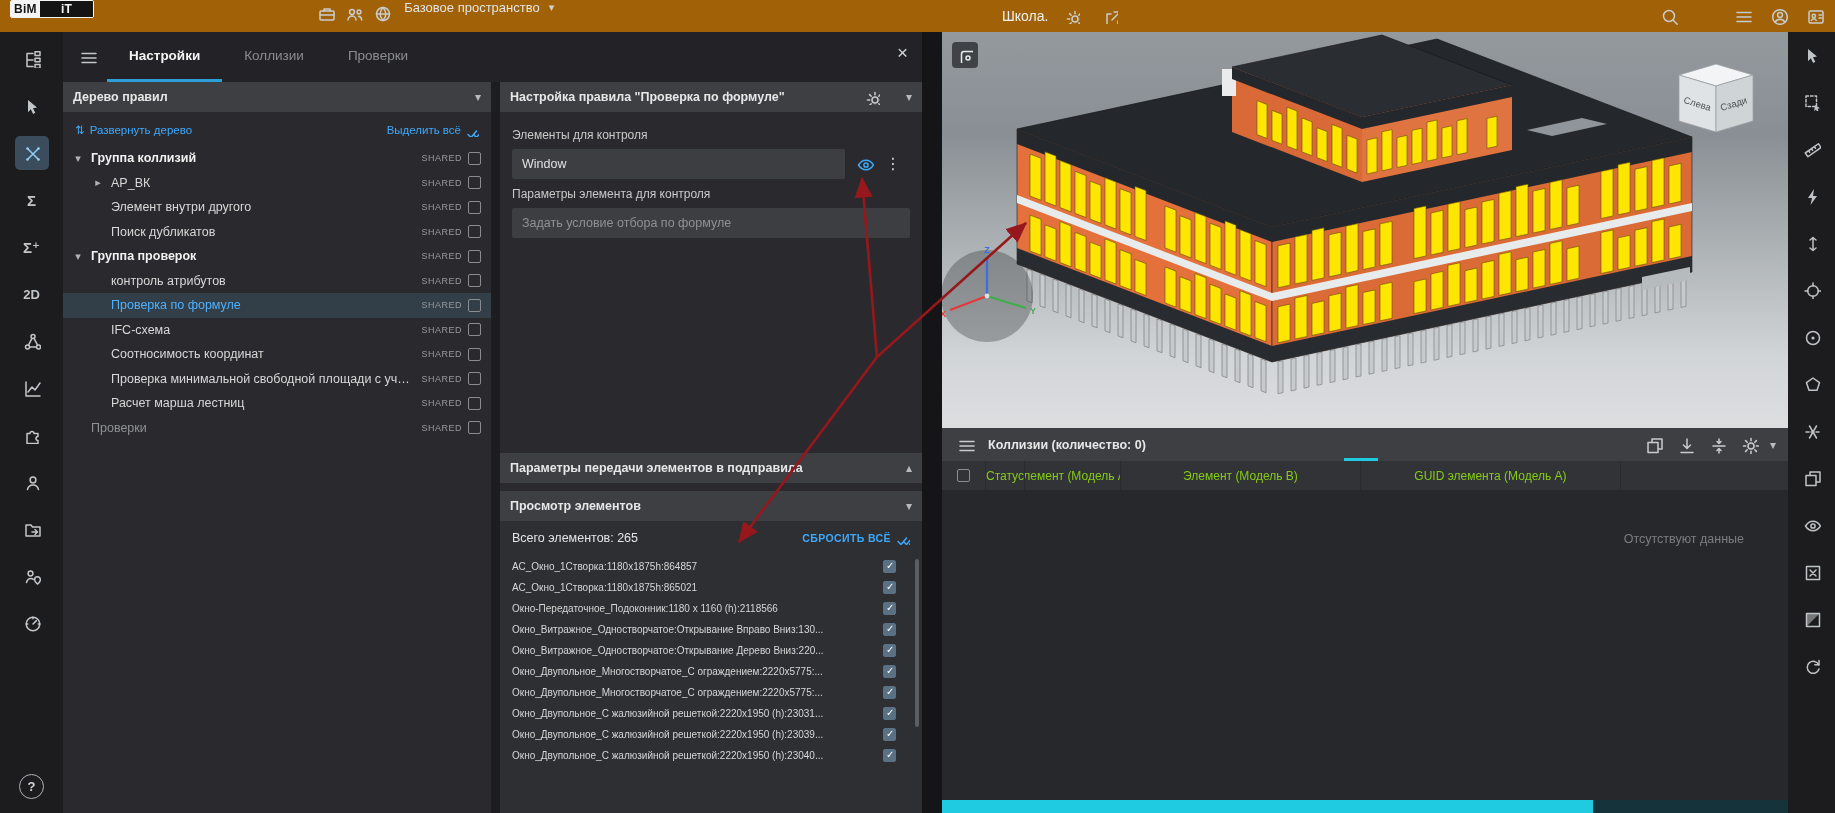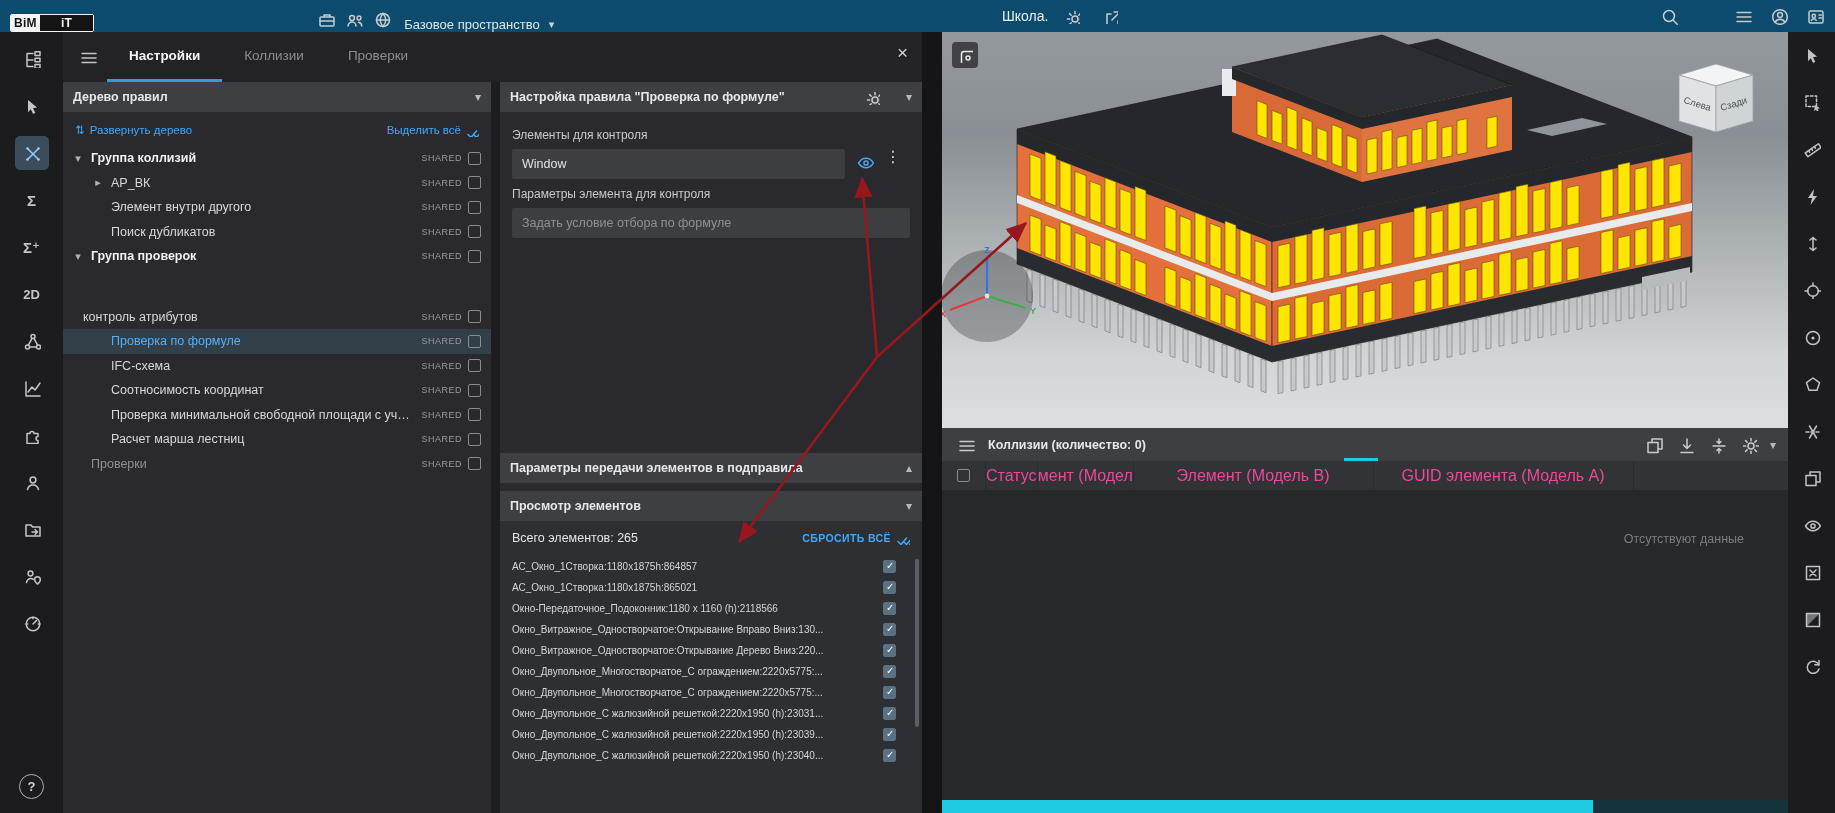--- a/index.html
+++ b/index.html
@@ -1,21 +1,21 @@
 <!DOCTYPE html>
 <html><head>
 <meta charset="utf-8">
 <style>
   *{box-sizing:border-box;margin:0;padding:0}
   html,body{background:#000;font-family:"Liberation Sans","DejaVu Sans",sans-serif}
   button{font-family:inherit;cursor:pointer}
   .page{position:relative;width:1835px;height:813px;background:#151517;overflow:hidden;color:#d6d6d6}
 
   
-  .topbar{position:absolute;left:0;top:0;width:1835px;height:32px;background:#0c4a6e;display:flex;align-items:flex-end;padding:0 10px;z-index:5}
+  .topbar{position:absolute;left:0;top:0;width:1835px;height:32px;background:#a16207;display:flex;align-items:flex-start;padding:0 10px;z-index:5}
   .logo{display:flex;align-items:center;border:1px solid #f4f4f4;border-radius:2px;overflow:hidden;font-size:12px;font-weight:800;letter-spacing:.3px}
   .logo-a{background:#f4f4f4;color:#141414;padding:1px 3px}
   .logo-b{background:#141414;color:#f4f4f4;padding:1px 21px}
   .tb-spacer{width:218px}
   .tb-btn{background:none;border:none;color:#c9cccd;width:28px;height:26px;display:flex;align-items:center;justify-content:center}
   .workspace{display:flex;align-items:center;gap:9px;margin-left:8px;background:none;border:none;color:#e3e3e3;font-size:13px}
   .ws-caret{color:#cfd2d4;font-size:11px}
   .tb-center{position:absolute;left:1002px;top:0;height:32px;display:flex;align-items:center;gap:10px}
   .tb-title{font-size:14px;color:#f0f0f0}
   .tb-right{position:absolute;right:6px;top:0;height:32px;display:flex;align-items:center;gap:8px}
@@ -58,21 +58,21 @@
   .trow .tlabel{flex:1;white-space:nowrap;overflow:hidden;text-overflow:ellipsis}
   .trow .shared{font-size:9px;color:#97999c;letter-spacing:.5px;flex:none}
   .cb{width:13px;height:13px;border:1.4px solid #8a8d90;border-radius:2px;flex:none;position:relative;background:none}
   .trow.bold .tlabel{font-weight:700;color:#f1f1f1}
   .trow.selected{background:#323f48}
   .trow.selected .tlabel{color:#4fb0ff}
   .trow.dim .tlabel{color:#8f9194}
 
   .form{padding:8px 12px 0;flex:none}
   .f-label{font-size:12px;color:#c9c9c9;margin:8px 0 7px}
-  .input-row{display:flex;align-items:flex-start;gap:7px}
+  .input-row{display:flex;align-items:center;gap:7px}
   .tinput{height:30px;background:#3d3e42;border:none;border-radius:2px;color:#e2e2e2;font-size:12.5px;padding:0 10px;width:333px;outline:none}
   .tinput.full{width:398px}
   .tinput::placeholder{color:#8e9194}
   .eye-btn{color:#3fa9f5;background:none;border:none;width:26px;height:26px;display:flex;align-items:center;justify-content:center}
   .dots-btn{color:#d0d3d5;background:none;border:none;font-size:16px;width:16px;line-height:1}
 
   .collapse-header{margin-top:0}
   .ch2{margin-top:8px}
   .view-body{flex:none;height:292px;background:#2e2f33;display:flex;flex-direction:column}
   .stats-row{display:flex;align-items:center;padding:0 12px;height:34px;flex:none}
@@ -93,21 +93,21 @@
   .navcube{position:absolute;right:26px;top:26px}
   .gizmo{position:absolute;left:-10px;top:210px}
 
   
   .collisions{position:absolute;left:942px;top:428px;width:846px;height:385px;background:#27282c;display:flex;flex-direction:column}
   .col-header{height:33px;background:#3e3f43;display:flex;align-items:center;gap:10px;padding:0 12px;position:relative;flex:none}
   .col-title{font-size:12.5px;font-weight:600;color:#e7e7e7}
   .col-actions{margin-left:auto;display:flex;gap:8px;align-items:center}
   .ca-btn{background:none;border:none;color:#c9cccd;width:24px;height:24px;display:flex;align-items:center;justify-content:center}
   .cyan-dash{position:absolute;left:402px;bottom:0;width:34px;height:3px;background:#1ecbe1}
-  .thead{height:29px;display:flex;background:#323337;font-size:16px;color:#ec4899;flex:none}
+  .thead{height:29px;display:flex;background:#323337;font-size:12px;color:#84cc16;flex:none}
   .th{display:flex;align-items:center;justify-content:center;border-right:1px solid #2a2b2e;white-space:nowrap;overflow:hidden}
   .th.cbcell{width:44px;flex:none}
   .thead .th:nth-child(2){width:96px;flex:none}
   .thead .th:nth-child(3){width:240px;flex:none}
   .thead .th:nth-child(4){width:260px;flex:none}
   .thead .th:nth-child(5){flex:1;background:#3a3b40}
   .tbody{flex:1;position:relative}
   .empty-text{position:absolute;right:44px;top:42px;font-size:12.5px;color:#7b7d80}
   .progress{height:13px;background:#15333b;flex:none}
   .progress-fill{height:100%;background:#1ecbe1}
@@ -344,21 +344,21 @@
             <button class="cb"></button>
           </div>
 
           <div class="trow bold" style="padding-left: 8px;">
             <span class="caret">▾</span>
             <span class="tlabel">Группа проверок</span>
             <span class="shared">SHARED</span>
             <button class="cb"></button>
           </div>
 
-          <div class="trow" style=" margin-top: 36px;">
+          <div class="trow" style="padding-left: 28px;">
             <span class="caret"></span>
             <span class="tlabel">контроль атрибутов</span>
             <span class="shared">SHARED</span>
             <button class="cb"></button>
           </div>
 
           <div class="trow selected" style="padding-left: 28px;">
             <span class="caret"></span>
             <span class="tlabel">Проверка по формуле</span>
             <span class="shared">SHARED</span>

